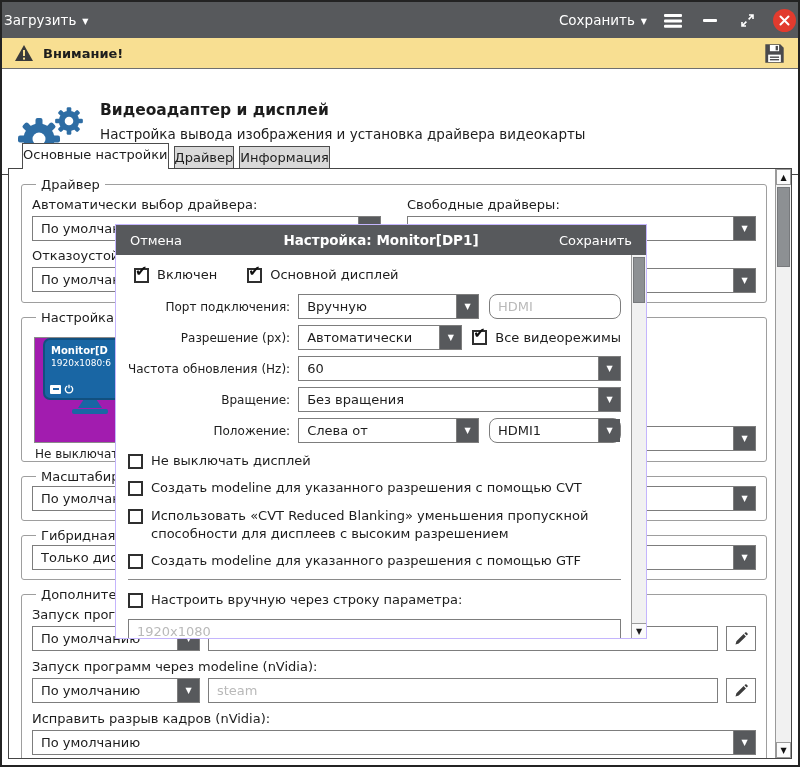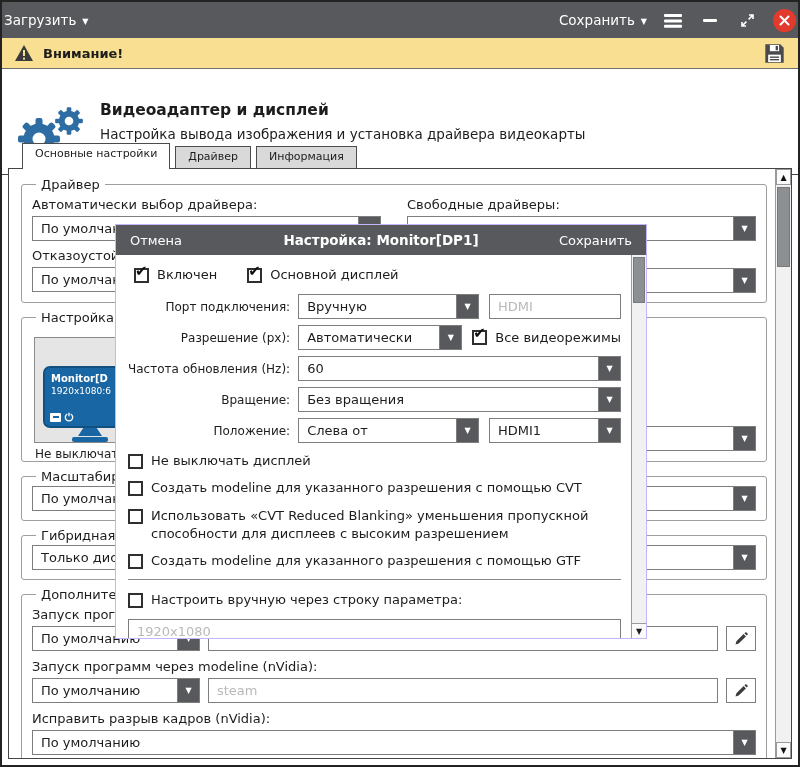--- a/index.html
+++ b/index.html
@@ -28,21 +28,21 @@
     border-bottom:1px solid #6f6f6f; display:flex; align-items:center; gap:9px; padding:0 12px; }
   .warn-text { font-size:13px; font-weight:bold; }
   .save-fab { margin-left:auto; cursor:pointer; display:flex; }
   
   .appheader { position:absolute; left:0; right:0; top:67px; height:74px; background:#fff;
     border-bottom:1px solid #454545; display:flex; align-items:flex-start; gap:12px; padding:0 10px;margin-top:32px; }
   .h-title { font-size:15.5px; font-weight:bold; margin-bottom:7px; }
   .h-sub { font-size:13.5px; }
   
   .tabs { position:absolute; left:0; top:141px; height:25px; display:flex; gap:5px; padding-left:20px; z-index:2; }
-  .tab { font-size:11px; padding:3px 12px 0; background:#d9d9d9; border:1px solid #4c4c4c; border-bottom:none; cursor:pointer; }
+  .tab { font-size:13px; padding:3px 0 0; background:#d9d9d9; border:1px solid #4c4c4c; border-bottom:none; cursor:pointer; }
   .tab.active { background:#fff; height:26px; z-index:3; }
   .tab.inactive { margin-top:3px; height:22px; }
   
   .panel { position:absolute; left:6px; right:6px; top:166px; bottom:6px; border:1px solid #454545; background:#fff; }
   .panel-content { position:absolute; left:0; top:0; right:16px; bottom:0; padding:8px 8px 4px 12px; overflow:hidden; }
   .scrollbar { position:absolute; top:0; right:0; bottom:0; width:16px; background:#f1f1f1; border-left:1px solid #9a9a9a; }
   .sb-btn { position:absolute; left:0; right:0; height:16px; background:#fbfbfb; border:1px solid #9a9a9a;
     display:flex; align-items:center; justify-content:center; font-size:8px; color:#111; cursor:pointer; }
   .sb-btn.up { top:0; } .sb-btn.down { bottom:0; }
   .sb-thumb { position:absolute; left:1px; right:1px; top:18px; height:80px; background:#8d9093; border:1px solid #77797c; cursor:grab; }
@@ -50,21 +50,21 @@
   legend { font-size:13px; padding:0 5px; margin-left:4px; }
   .f-label { display:block; font-size:13px; margin:3px 0 4px; white-space:nowrap; }
   .two-col { display:grid; grid-template-columns:1fr 1fr; column-gap:26px; }
   .select { display:flex; align-items:stretch; height:25px; background:#fff; border:1px solid #7d7d7d; cursor:pointer; min-width:0; }
   .select .txt { flex:1; font-size:13px; padding:4px 8px 0; white-space:nowrap; overflow:hidden; }
   .select .arw { width:22px; background:#57595c; color:#fff; display:flex; align-items:center; justify-content:center;
     font-size:8px; border-left:1px solid #7d7d7d; }
   .mt27 { margin-top:27px; }
   .screen-group { position:relative; height:152px; }
   .monitor-panel { position:absolute; left:12px; top:12px; width:112px; height:106px; border:1px solid #8a8a8a;
-    display:flex; align-items:flex-end; justify-content:center; background:#e5e5e5; }
+    display:flex; align-items:flex-start; justify-content:center; background:#a21caf; }
   .monitor { display:flex; flex-direction:column; align-items:center; }
   .m-screen { width:94px; height:62px; background:#1966a4; border:2px solid #11507f; border-radius:7px;
     color:#fff; position:relative; padding:5px 2px 0 6px; overflow:hidden; }
   .m-name { font-size:10px; font-weight:bold; white-space:nowrap; }
   .m-mode { font-size:9px; white-space:nowrap; margin-top:2px; }
   .m-icons { position:absolute; left:5px; bottom:4px; display:flex; gap:3px; align-items:center; }
   .m-min { width:11px; height:9px; background:#fff; border-radius:1px; display:flex; align-items:center; justify-content:center; }
   .m-min::after { content:""; width:6px; height:1.6px; background:#1966a4; }
   .m-stand { width:24px; height:8px; background:#1966a4; clip-path:polygon(22% 0,78% 0,100% 100%,0 100%); }
   .m-base { width:36px; height:5px; background:#1966a4; border-radius:2px; margin-top:1px; }
@@ -94,21 +94,21 @@
   .cb-row { display:flex; gap:30px; margin:2px 0 10px 6px; }
   .checkbox { display:inline-flex; align-items:center; gap:8px; font-size:13px; cursor:pointer; }
   .checkbox.top { align-items:flex-start; }
   .checkbox.top .box { margin-top:2px; }
   .box { width:15px; height:15px; border:2px solid #2f2f2f; background:#fff; flex:none; position:relative; }
   .check { position:absolute; left:-1px; top:-6px; font-size:15px; color:#101010; line-height:1; }
   .cb-label { line-height:1.4; }
   .m-form { display:grid; grid-template-columns:max-content 1fr; column-gap:8px; row-gap:6px; align-items:center; margin-bottom:9px; }
   .frm-label { font-size:12px; text-align:right; white-space:nowrap; }
   .frm-ctl { display:flex; gap:10px; align-items:center; min-width:0; }
-  .w130 { width:132px; flex:none; }
+  .w130 { width:132px; flex:none;border-radius:8px; }
   .cb-list .cb-item { margin-bottom:9px; display:flex;align-items:center; }
   .cvtrb .cb-label { max-width:458px; }
   .sep { border-top:1px solid #8a8a8a; margin:4px 0 11px; }
   .manual-input { width:100%; margin-top:7px; }
 </style>
 </head>
 <body>
 
 <div class="window">
 

